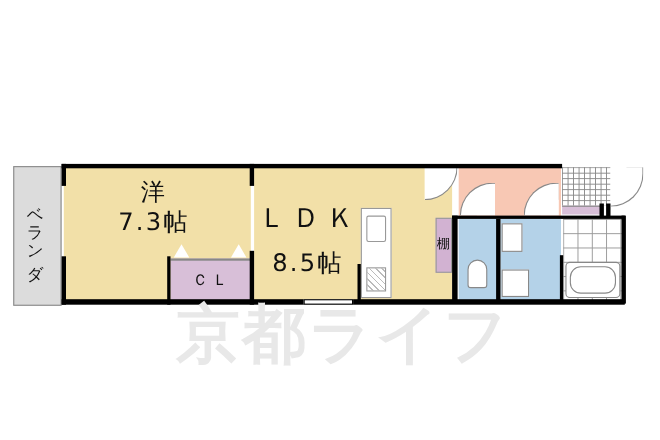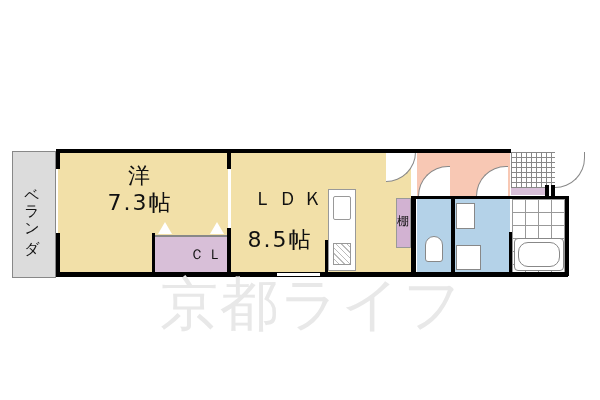--- a/index.html
+++ b/index.html
@@ -14,27 +14,27 @@
 <body>
 
 <div class="abs" style="left:12px;top:151px;width:44px;height:127px;background:#dcdcdc;border:1px solid #888;"></div>
 <div class="txt" style="left:23px;top:178px;font-size:15px;line-height:17px;writing-mode:vertical-rl;">ベランダ</div>
 
 <div class="abs" style="left:58px;top:152px;width:170px;height:122px;background:#f2e0a8;"></div>
 <div class="txt room-label" style="left:120px;top:164px;width:40px;">洋</div>
 <div class="txt room-label" style="left:95px;top:191px;width:90px;text-align:center;">7.3帖</div>
 
 <div class="abs" style="left:155px;top:235px;width:73px;height:39px;background:#d8bfd8;border-top:2px solid #888;"></div>
-<div class="txt" style="left:175px;top:246px;font-size:14px;letter-spacing:4px;margin-left:15px;">ＣＬ</div>
+<div class="txt" style="left:175px;top:246px;font-size:14px;letter-spacing:4px;">ＣＬ</div>
 
 <div class="abs" style="left:158px;top:222px;width:0;height:0;border-left:7px solid transparent;border-right:7px solid transparent;border-bottom:12px solid #fff;"></div>
 <div class="abs" style="left:210px;top:222px;width:0;height:0;border-left:7px solid transparent;border-right:7px solid transparent;border-bottom:12px solid #fff;"></div>
 
 <div class="abs" style="left:231px;top:152px;width:180px;height:122px;background:#f2e0a8;"></div>
-<div class="txt room-label" style="left:246px;top:186px;width:90px;font-size:19px;letter-spacing:6px;">ＬＤＫ</div>
+<div class="txt room-label" style="left:235px;top:186px;width:90px;font-size:25px;letter-spacing:6px;">ＬＤＫ</div>
 <div class="txt room-label" style="left:240px;top:228px;width:80px;">8.5帖</div>
 
 <div class="abs" style="left:328px;top:189px;width:28px;height:82px;background:#fff;border:1px solid #999;"></div>
 <div class="abs" style="left:333px;top:196px;width:18px;height:24px;border:1px solid #999;border-radius:2px;"></div>
 <div class="abs" style="left:333px;top:243px;width:18px;height:22px;border:1px solid #999;background:repeating-linear-gradient(45deg,#fff 0 3px,#bbb 3px 4px);"></div>
 
 <div class="abs" style="left:396px;top:198px;width:15px;height:50px;background:#d2b2d2;border:1px solid #999;"></div>
 <div class="txt" style="left:397px;top:213px;font-size:12px;">棚</div>
 
 <div class="abs" style="left:417px;top:152px;width:93px;height:45px;background:#f8c8b4;"></div>
@@ -68,13 +68,13 @@
 <div class="abs wall" style="left:152px;top:233px;width:3px;height:44px;"></div>
 <div class="abs wall" style="left:325px;top:240px;width:3px;height:35px;"></div>
 <div class="abs wall" style="left:411px;top:196px;width:5px;height:80px;"></div>
 <div class="abs wall" style="left:411px;top:196px;width:157px;height:3px;"></div>
 <div class="abs wall" style="left:451px;top:199px;width:4px;height:76px;"></div>
 <div class="abs wall" style="left:509px;top:232px;width:3px;height:44px;"></div>
 <div class="abs wall" style="left:565px;top:196px;width:4px;height:80px;"></div>
 <div class="abs wall" style="left:545px;top:185px;width:4px;height:12px;"></div>
 <div class="abs wall" style="left:551px;top:185px;width:4px;height:12px;"></div>
 
-<div class="txt" style="left:160px;top:272px;font-size:58px;line-height:64px;color:#e8e8e8;font-weight:normal;letter-spacing:2px;">京都ライフ</div>
+<div class="txt" style="left:160px;top:272px;font-size:58px;line-height:64px;color:#e8e8e8;font-weight:bold;letter-spacing:2px;">京都ライフ</div>
 
 </body></html>

